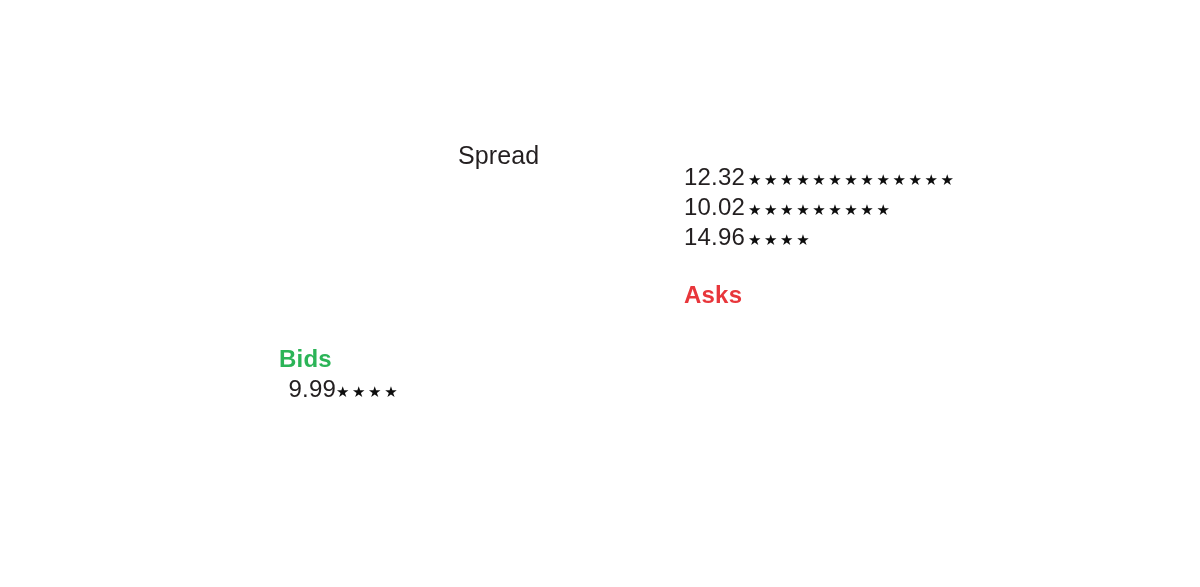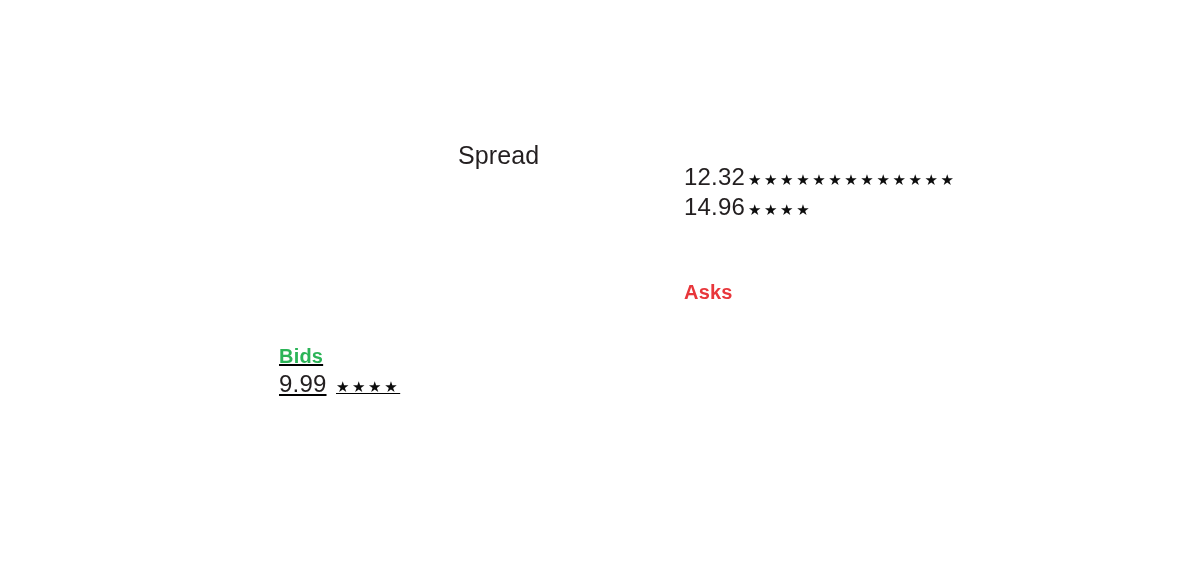--- a/index.html
+++ b/index.html
@@ -46,53 +46,53 @@
   
   .asks-block {
     position: absolute;
     left: 684px;
     top: 163px;
   }
   .bids-block {
     position: absolute;
     left: 279px;
     top: 345px;
-    text-decoration: underline;
   }
 
   .book-row {
     display: flex;
     align-items: baseline;
     height: 30px;
     white-space: nowrap;
   }
 
   .price {
     font-size: 24px;
     color: #231f20;
     letter-spacing: 0.2px;
   }
   .asks-block .price {
     width: 64px;
   }
   .bids-block .price {
     width: 57px;
+    text-align: right;
   }
 
   .depth-stars {
     font-size: 15px;
     color: #0d0d0d;
     letter-spacing: 2.6px;
     line-height: 1;
     font-family: "DejaVu Sans", sans-serif;
   }
 
   
   .section-heading {
-    font-size: 20px;
+    font-size: 24px;
     font-weight: bold;
     letter-spacing: 0.2px;
     white-space: nowrap;
   }
   .asks-heading {
     position: absolute;
     left: 684px;
     top: 281px;
   }
   .bids-heading {
@@ -108,20 +108,24 @@
 
 
   <div class="asks-block">
 
 
     <div class="book-row">
       <span class="price">12.32</span>
       <span class="depth-stars">★★★★★★★★★★★★★</span>
     </div>
 
+    <div class="book-row">
+      <span class="price">10.02</span>
+      <span class="depth-stars">★★★★★★★★★</span>
+    </div>
 
     <div class="book-row">
       <span class="price">14.96</span>
       <span class="depth-stars">★★★★</span>
     </div>
 
   </div>
 
   <div class="section-heading asks-heading" style="color:#e8363b;">Asks</div>
 

